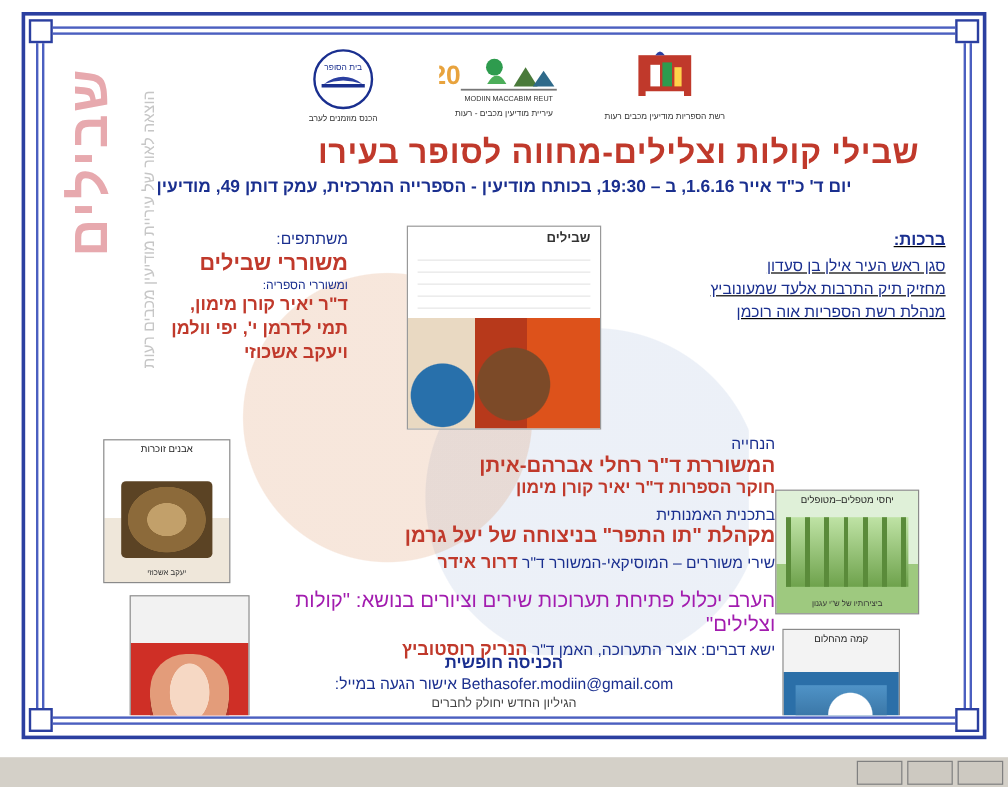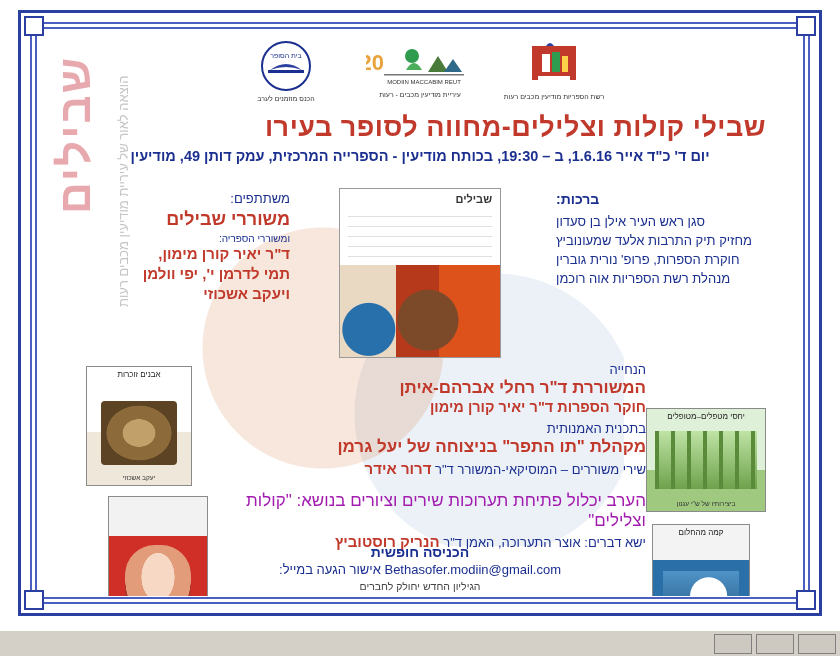--- a/index.html
+++ b/index.html
@@ -147,22 +147,23 @@
     font-size: 14.5px;
     font-weight: bold;
   }
 
   
   .col-greetings {
     position: absolute;
     top: 155px;
     right: 8px;
     width: 232px;
-    text-align: left;
+    text-align: right;
     direction: rtl;
+    text-decoration: underline;
   }
   .col-greetings .head {
     color: #1a2f8f;
     font-size: 14px;
     font-weight: bold;
     margin-bottom: 6px;
   }
   .col-greetings .line {
     color: #1a2f8f;
     font-size: 13px;
@@ -477,21 +478,20 @@
 
       </div>
 
       <div class="title">שבילי קולות וצלילים-מחווה לסופר בעירו</div>
       <div class="subtitle">יום ד' כ"ד אייר 1.6.16, ב – 19:30, בכותח מודיעין - הספרייה המרכזית, עמק דותן 49, מודיעין</div>
 
       <div class="col-greetings">
         <div class="head">ברכות:</div>
         <div class="line">סגן ראש העיר אילן בן סעדון</div>
         <div class="line">מחזיק תיק התרבות אלעד שמעונוביץ</div>
-        <div class="line">חוקרת הספרות, פרופ' נורית גוברין</div>
         <div class="line">מנהלת רשת הספריות אוה רוכמן</div>
       </div>
 
       <div class="col-participants">
         <div class="head">משתתפים:</div>
         <div class="big">משוררי שבילים</div>
         <div class="sub">ומשוררי הספריה:</div>
         <div class="name">ד"ר יאיר קורן מימון,</div>
         <div class="name">תמי לדרמן י', יפי וולמן</div>
         <div class="name">ויעקב אשכוזי</div>

